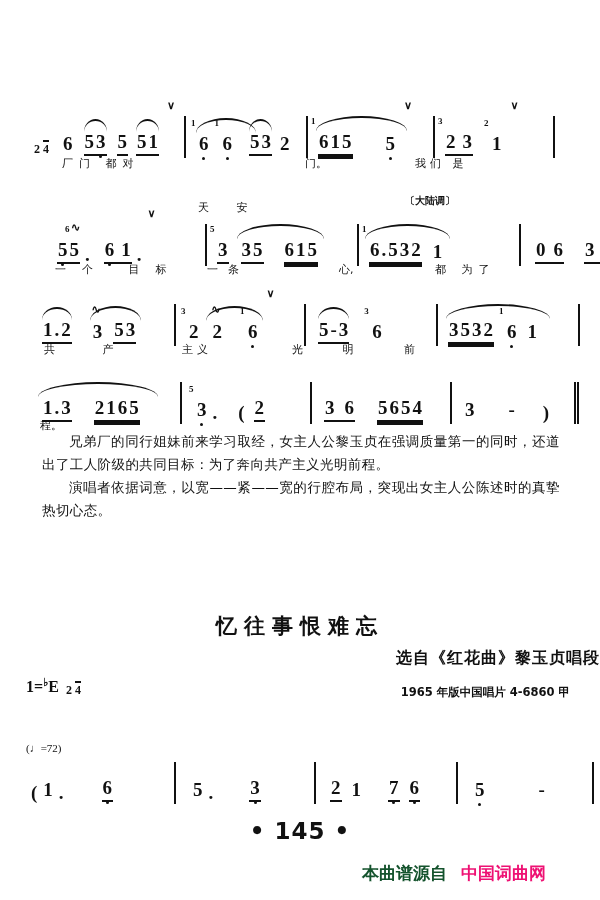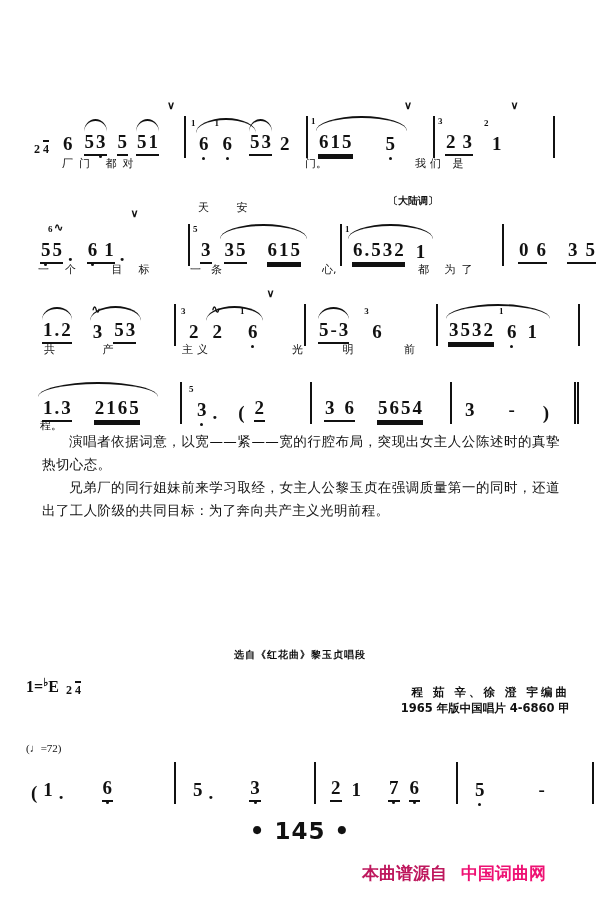--- a/index.html
+++ b/index.html
@@ -110,23 +110,23 @@
   }
   .prose p{margin:0;text-indent:2em;}
 
   
   .song-title{
     position:absolute;width:100%;text-align:center;
     font-family:"DejaVu Sans", sans-serif;
     font-size:21px;font-weight:bold;letter-spacing:7px;
   }
   .song-sub{
-    position:absolute;width:100%;text-align:center;
-    font-family:"DejaVu Sans", sans-serif;
-    font-size:10px;font-weight:bold;letter-spacing:1px;
+    position:absolute;width:100%;text-align:right;
+    font-family:"DejaVu Sans", sans-serif;
+    font-size:16px;font-weight:bold;letter-spacing:1px;
   }
   .credits{
     position:absolute;right:30px;text-align:right;
     font-family:"DejaVu Sans", sans-serif;
     font-size:11.5px;line-height:16px;font-weight:bold;
   }
   .credits .spaced{letter-spacing:3px;}
   .keysig{
     position:absolute;
     font-family:"Liberation Serif", serif;
@@ -149,21 +149,21 @@
     position:absolute;width:100%;text-align:center;
     font-family:"DejaVu Sans", sans-serif;
     font-size:23px;font-weight:bold;letter-spacing:1px;
   }
   .watermark{
     position:absolute;
     font-family:"DejaVu Sans", sans-serif;
     font-size:17px;font-weight:bold;
     white-space:nowrap;
   }
-  .wm-src{color:#be185d;}
+  .wm-src{color:#14532d;}
   .wm-site{color:#ee1173;margin-left:14px;}
 </style>
 </head>
 <body>
 
 <div class="page">
 
   <div class="score">
 
     <div class="sysrow" style="top:0;position:absolute;left:0;right:0;height:80px;">
@@ -239,21 +239,21 @@
           </div>
           <span class="breath">∨</span>
         </div>
       </div>
       <span class="lyr" style="left:62px;top:156px;letter-spacing:6px;">厂门 都对</span>
       <span class="lyr" style="left:198px;top:156px;letter-spacing:12px;margin-top:44px;">天  安</span>
       <span class="lyr" style="left:305px;top:156px;">门。</span>
       <span class="lyr" style="left:415px;top:156px;letter-spacing:4px;">我们 是</span>
     </div>
 
-    <div class="sysrow" style="position:absolute;top:80px;left:0;right:0;">
+    <div class="sysrow" style="position:absolute;top:80px;left:17px;right:0;">
       <span class="mk" style="left:388px;top:115px;font-weight:bold;">〔大陆调〕</span>
       <div class="staffline" style="position:absolute;top:140px;left:0;">
         <div class="measure" style="width:144px;">
           <div class="grp beam1" style="margin-left:2px;">
             <span class="grace" style="left:8px;">6</span>
             <span class="orn" style="left:20px;">∿</span>
             <span class="note dotlow">5</span>
             <span class="note">5</span>
           </div>
           <span class="dur-dot">.</span>
@@ -437,28 +437,28 @@
             <span class="note">-</span>
           </div>
           <span class="note" style="margin-left:22px;">)</span>
         </div>
       </div>
       <span class="lyr" style="left:40px;top:178px;">程。</span>
     </div>
   </div>
 
   <div class="prose" style="left:42px;width:518px;top:430px;">
+    <p>兄弟厂的同行姐妹前来学习取经，女主人公黎玉贞在强调质量第一的同时，还道出了工人阶级的共同目标：为了奔向共产主义光明前程。</p>
     <p>演唱者依据词意，以宽——紧——宽的行腔布局，突现出女主人公陈述时的真挚热切心态。</p>
-    <p>兄弟厂的同行姐妹前来学习取经，女主人公黎玉贞在强调质量第一的同时，还道出了工人阶级的共同目标：为了奔向共产主义光明前程。</p>
   </div>
 
+  <div class="song-title" style="top:612px;">忆往事恨难忘</div>
   <div class="song-sub" style="top:648px;">选自《红花曲》黎玉贞唱段</div>
 
   <div class="credits" style="top:684px;">
-    <div class="spaced">程 茹 辛、徐 澄 宇编曲</div>
     <div>1965 年版中国唱片 4-6860 甲</div>
   </div>
 
   <div class="keysig" style="left:26px;top:676px;">
     <span>1=</span><sup>♭</sup><span>E</span>
     <span class="ts">
       <span>2</span>
       <span class="den">4</span>
     </span>
   </div>

